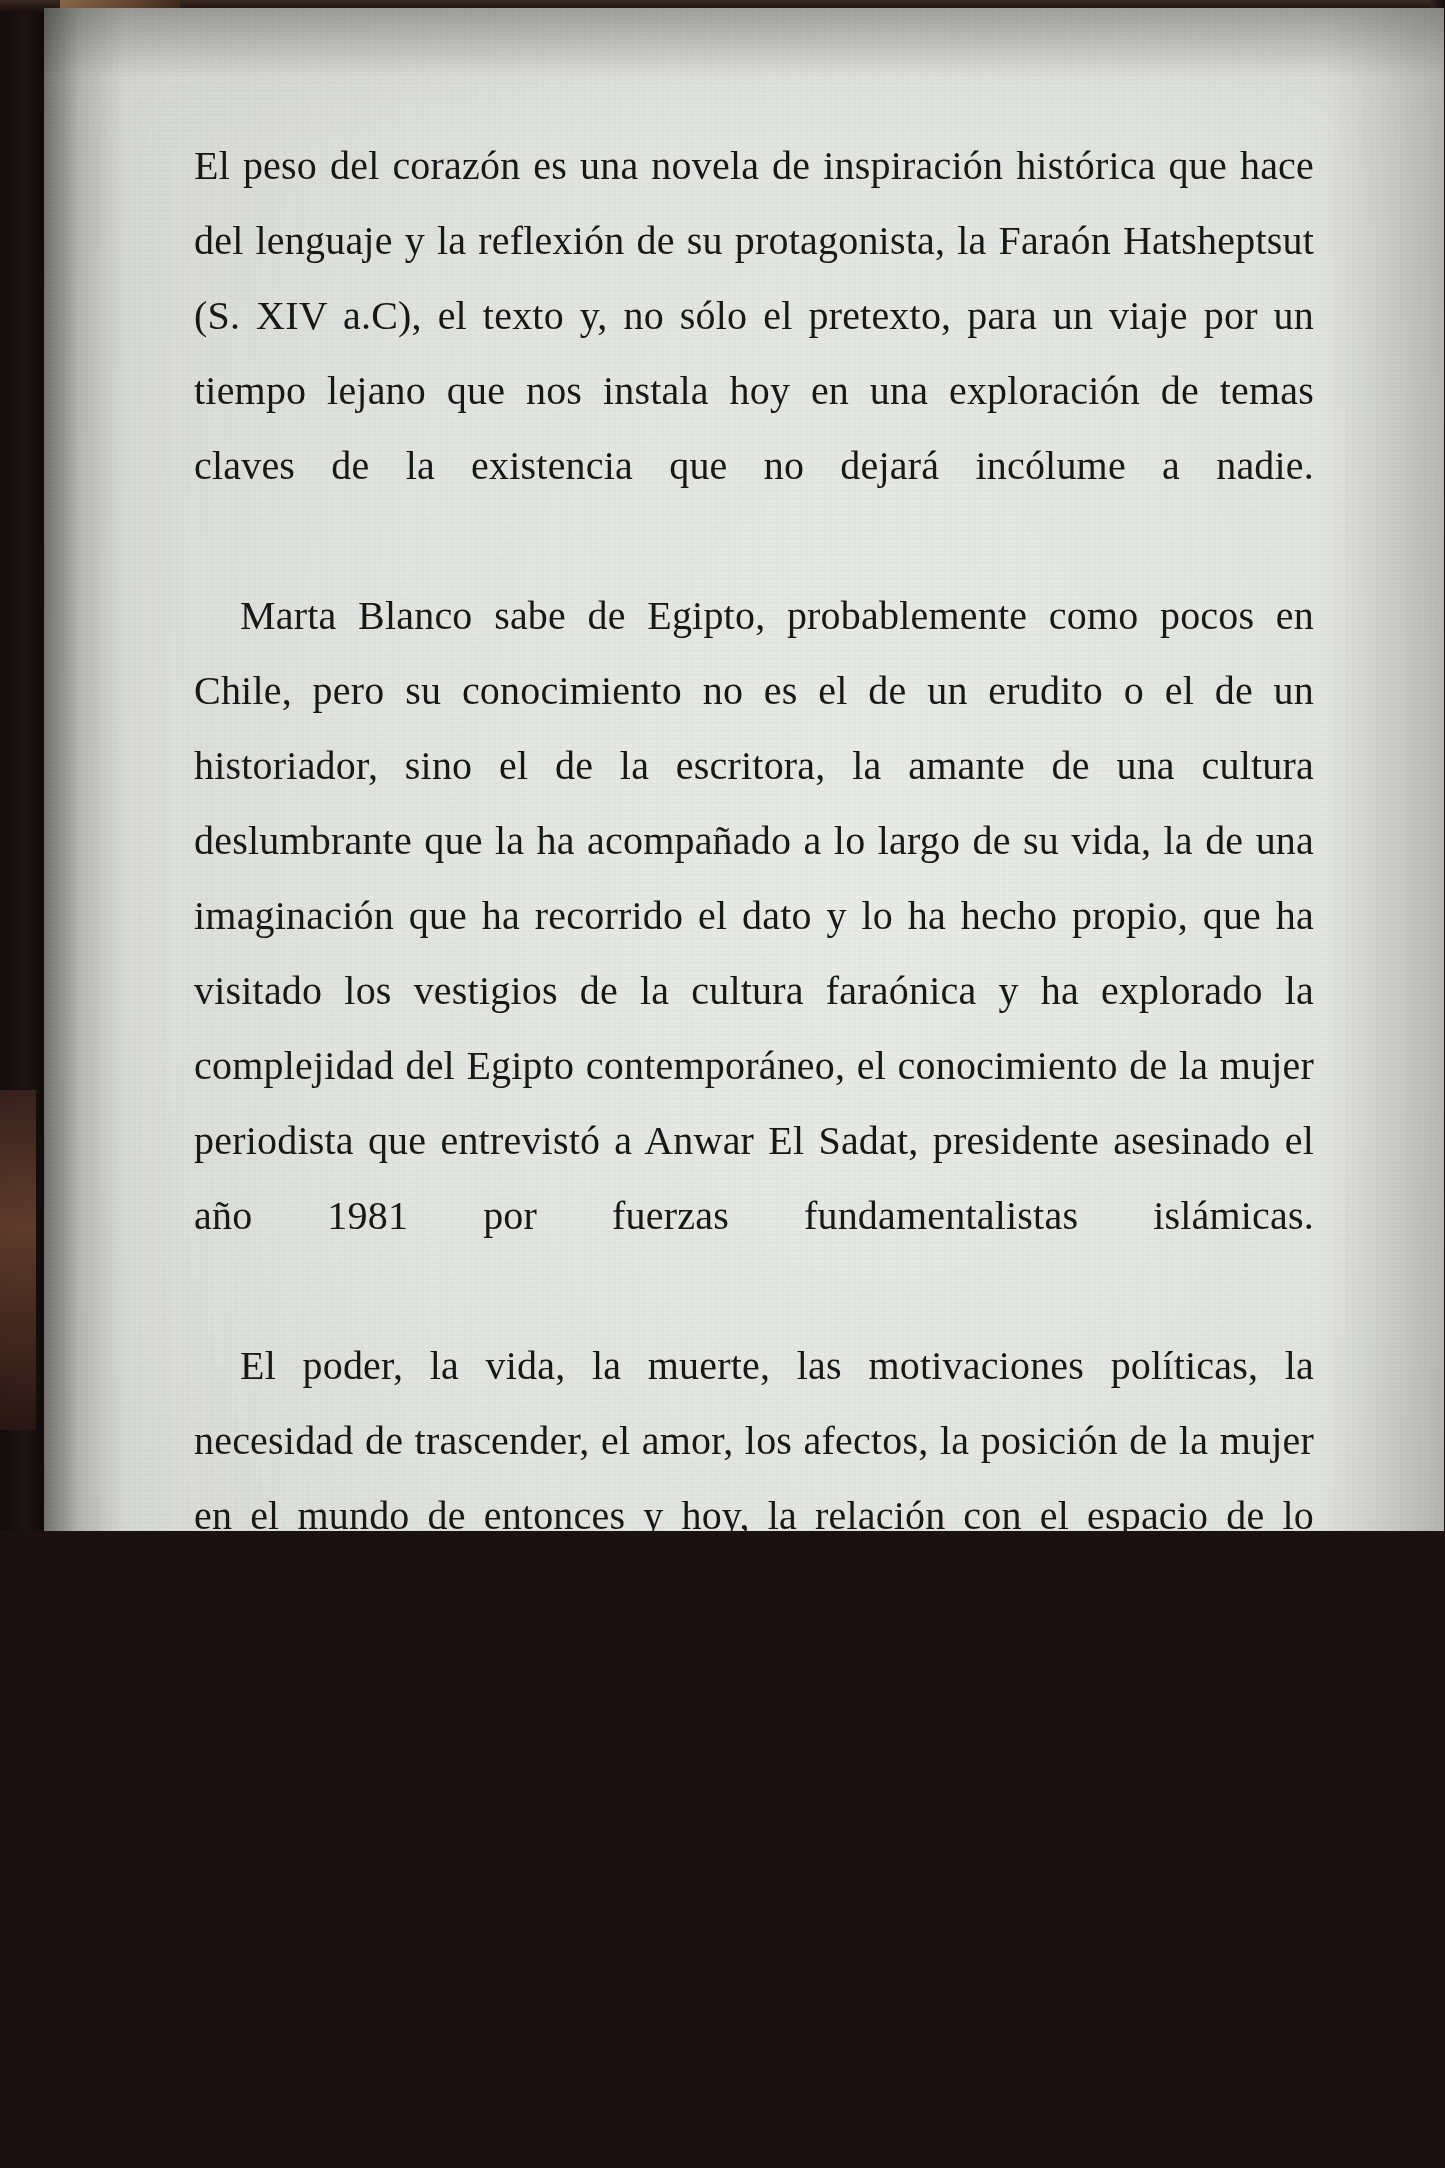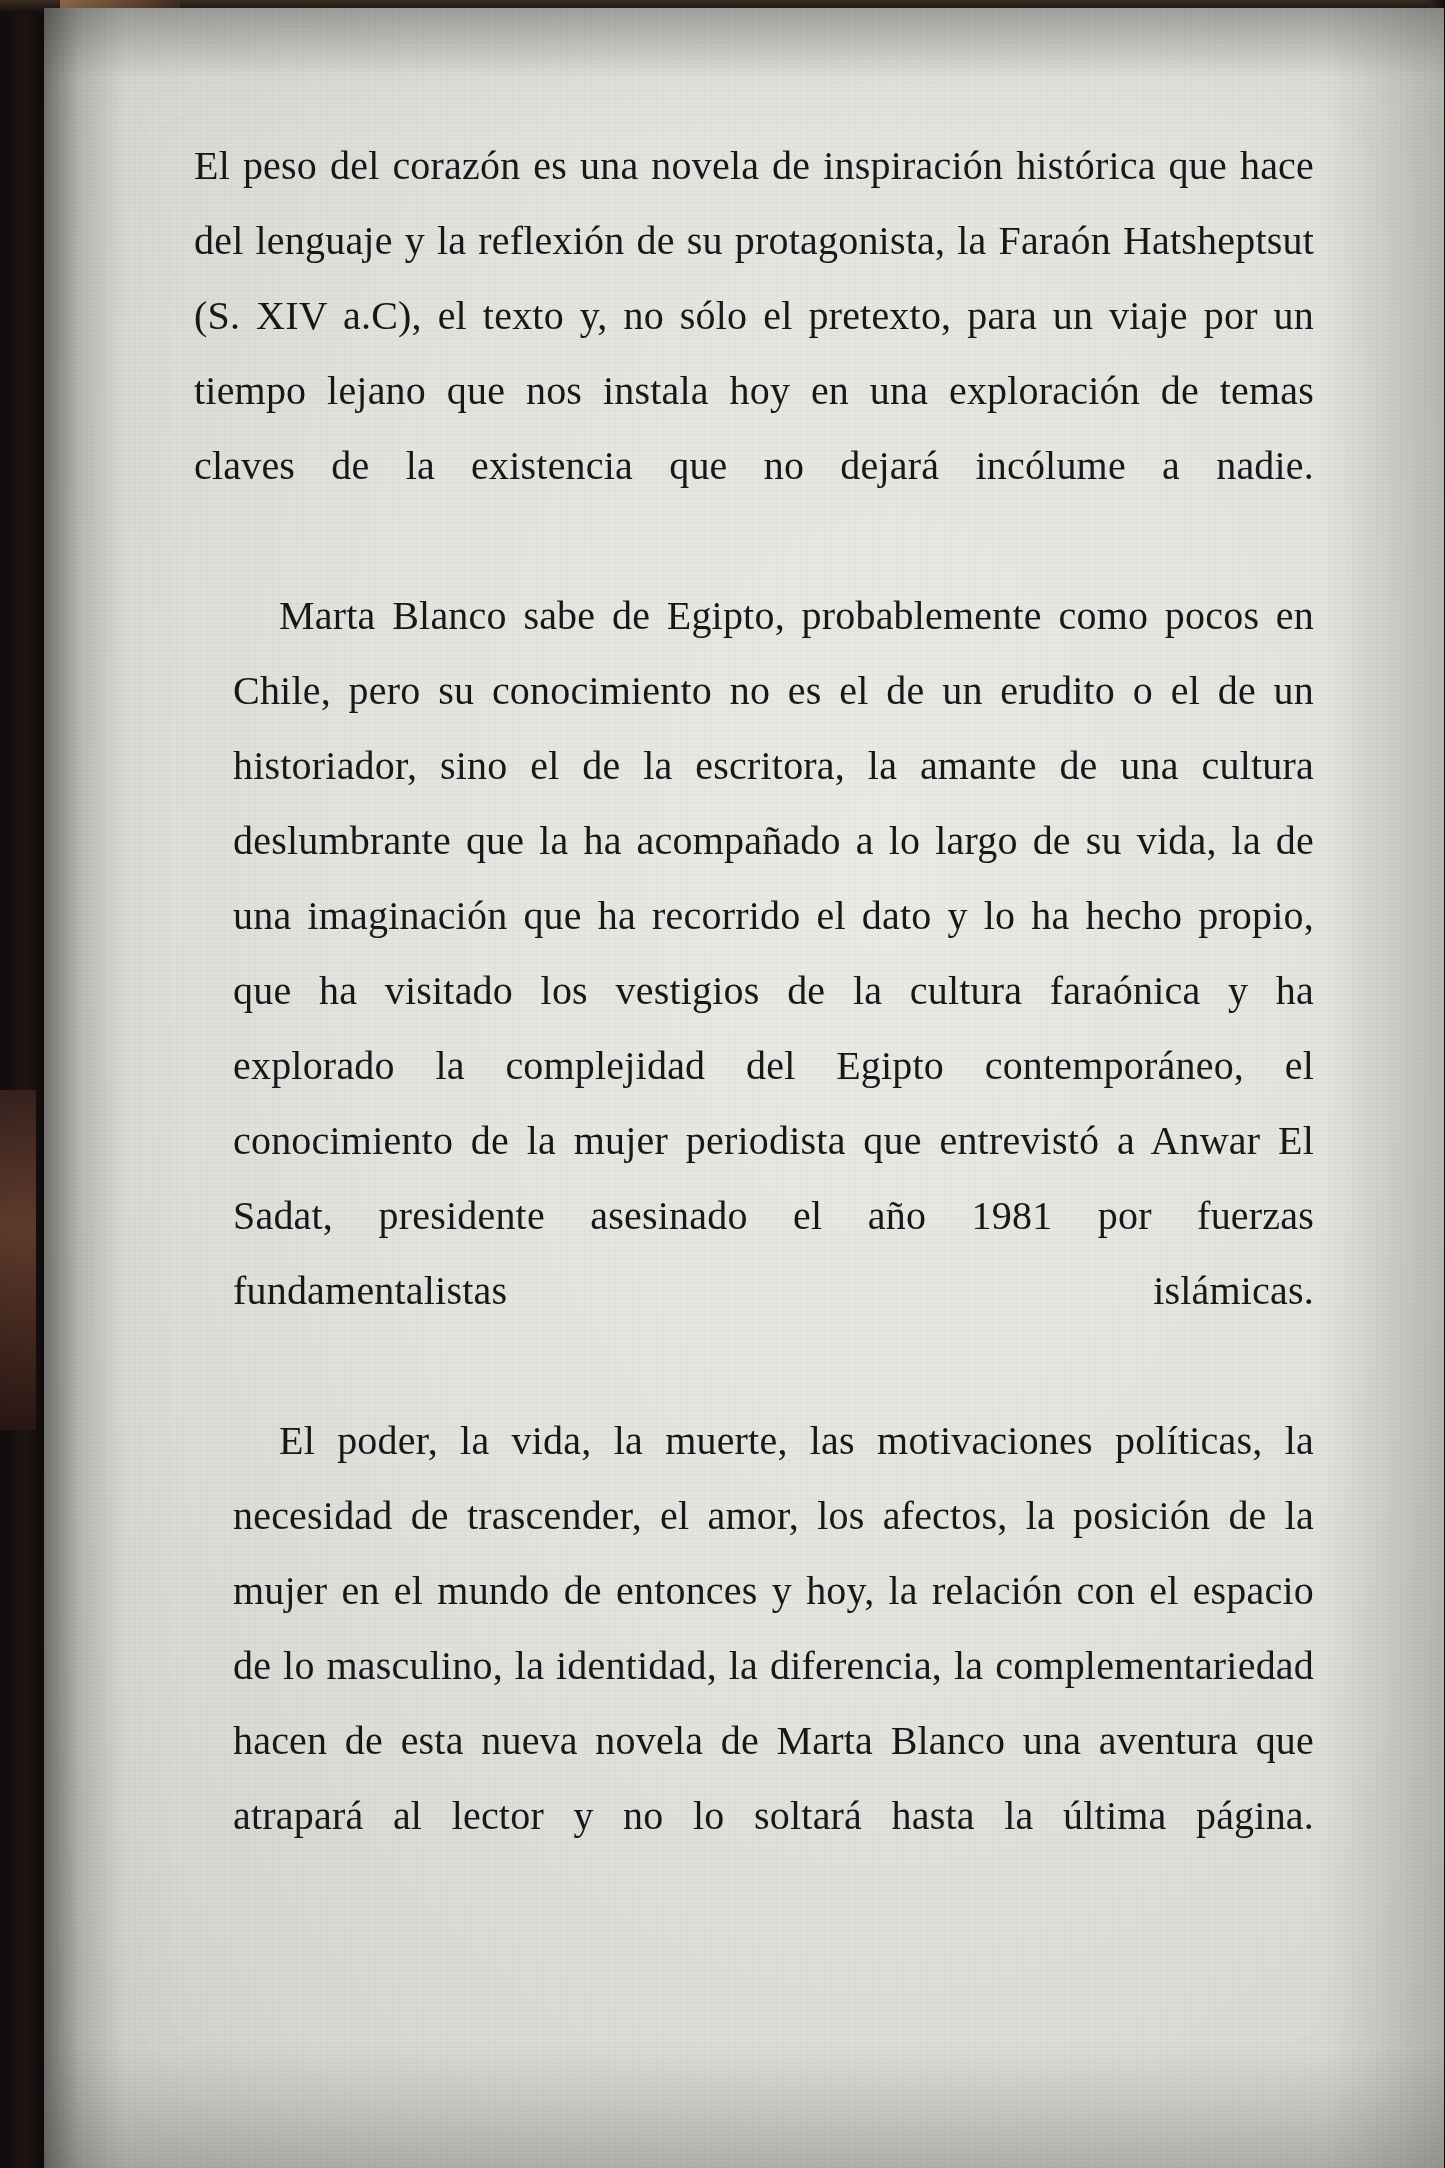--- a/index.html
+++ b/index.html
@@ -11,21 +11,21 @@
     width: 1445px;
     height: 2168px;
     overflow: hidden;
     font-family: "Liberation Serif", serif;
   }
 
   
   .photo {
     position: relative;
     width: 1445px;
-    height: 2168px;
+    height: 1531px;
     background: #140d0d;
     overflow: hidden;
   }
 
   
   .backdrop {
     position: absolute;
     inset: 0;
     background:
       linear-gradient(90deg,
@@ -135,21 +135,20 @@
     text-align: justify;
     text-justify: inter-word;
     letter-spacing: 0.2px;
     word-spacing: 1px;
   }
   .para + .para {
     margin-top: 0;
   }
   .para.indent {
     text-indent: 46px;
-    margin-left: 39px;
   }
   
   .para::after {
     content: "";
     display: inline-block;
     width: 100%;
   }
 
   .noise {
     position: absolute;

